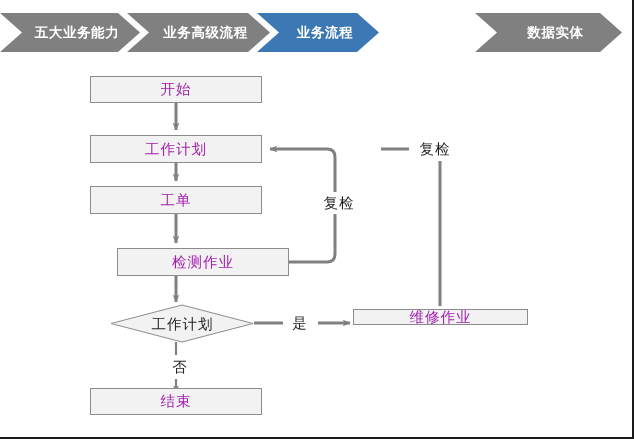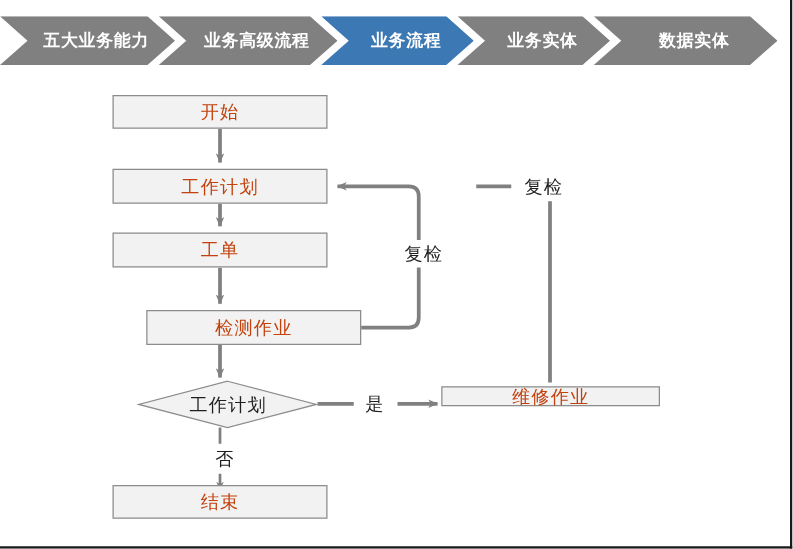--- a/index.html
+++ b/index.html
@@ -66,21 +66,21 @@
     height: 439px;
   }
   .node {
     position: absolute;
     box-sizing: border-box;
     background: #F2F2F2;
     border: 1px solid #8C8C8C;
     display: flex;
     align-items: center;
     justify-content: center;
-    color: #c2410c;
+    color: #a21caf;
     font-size: 14.5px;
     letter-spacing: 1px;
     white-space: nowrap;
   }
   .edge-label {
     position: absolute;
     color: #1f1f1f;
     font-size: 14.5px;
     letter-spacing: 1px;
     white-space: nowrap;
@@ -131,26 +131,20 @@
       <span class="crumb-label">业务高级流程</span>
     </div>
 
     <div class="crumb" style="left:257px; width:122px;">
       <svg class="crumb-shape" viewBox="0 0 122 39" preserveAspectRatio="none">
         <polygon points="0,0 100,0 122,19.5 100,39 0,39 22,19.5" fill="#3C78B4"></polygon>
       </svg>
       <span class="crumb-label">业务流程</span>
     </div>
 
-    <div class="crumb" style="left:366px; width:122px;">
-      <svg class="crumb-shape" viewBox="0 0 122 39" preserveAspectRatio="none">
-        <polygon points="0,0 100,0 122,19.5 100,39 0,39 22,19.5" fill="#808080"></polygon>
-      </svg>
-      <span class="crumb-label">业务实体</span>
-    </div>
 
     <div class="crumb" style="left:475px; width:147px;font-family:Liberation Mono, monospace;">
       <svg class="crumb-shape" viewBox="0 0 147 39" preserveAspectRatio="none">
         <polygon points="0,0 125,0 147,19.5 125,39 0,39 22,19.5" fill="#808080"></polygon>
       </svg>
       <span class="crumb-label">数据实体</span>
     </div>
   </div>
 
   <svg id="flow" viewBox="0 0 634 439">

